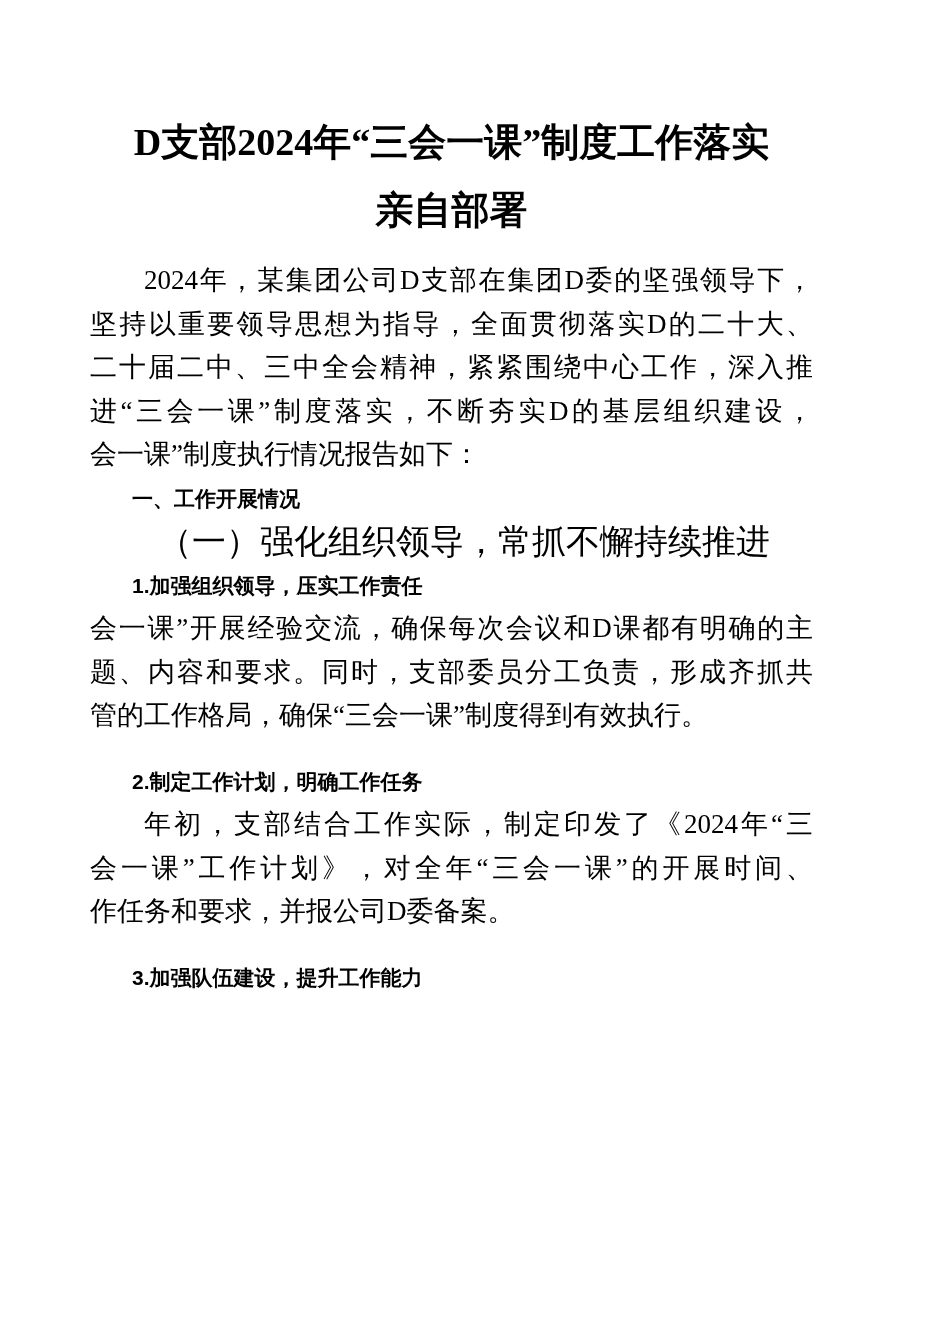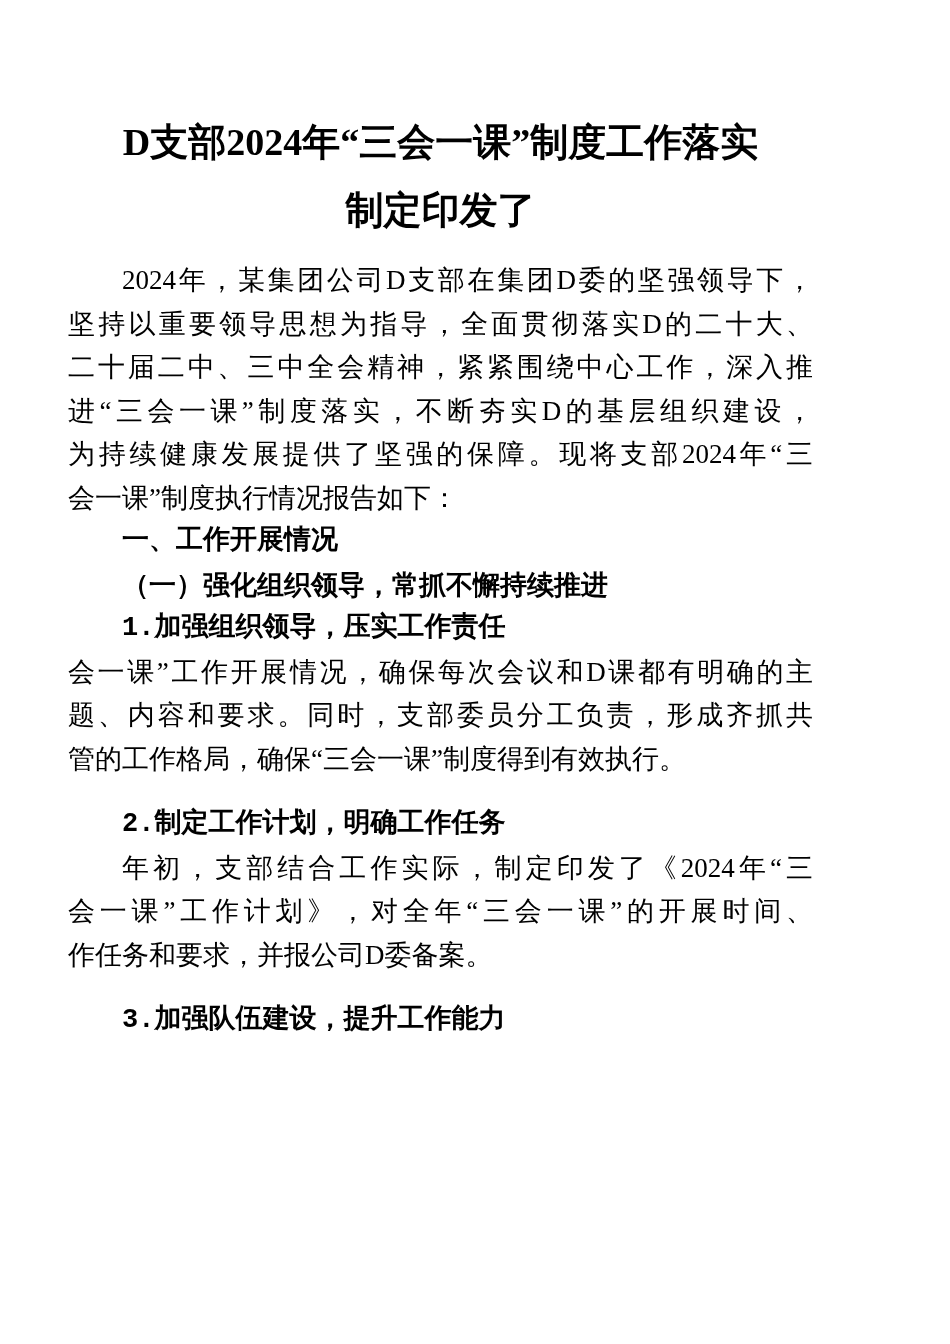--- a/index.html
+++ b/index.html
@@ -8,21 +8,21 @@
     width: 950px;
     height: 1344px;
     font-family: "Liberation Serif", "DejaVu Serif", serif;
     color: #000000;
     overflow: hidden;
   }
   .page {
     width: 950px;
     height: 1344px;
     background: #ffffff;
-    padding: 108px 137px 0 68px;
+    padding: 108px 137px 0 90px;
   }
   .title {
     text-align: center;
     font-weight: 700;
     font-size: 38px;
     line-height: 68px;
     margin-bottom: 15px;
   }
   .body-line {
     font-size: 27px;
@@ -30,62 +30,61 @@
     text-align: justify;
     white-space: nowrap;
   }
   .jline {
     white-space: normal;
     text-align: justify;
     text-align-last: justify;
   }
   .indent { text-indent: 2em; }
   .h1, .h3 {
-    font-family: Liberation Mono, monospace;
+    font-family: Liberation Sans, sans-serif;
     font-weight: 700;
-    font-size: 27px;
+    font-size: 21px;
     line-height: 43.5px;
     text-indent: 2em;
   }
   .h2 {
     font-family: "Liberation Serif", "DejaVu Serif", serif;
-    font-weight: 700;
-    font-size: 27px;
+    font-weight: 400;
+    font-size: 34px;
     line-height: 43.5px;
     text-indent: 2em;
   }
   .mt { margin-top: 22px; }
 </style>
 </head>
 <body>
 
 <div class="page">
 
   <div class="title">
     <div>D支部2024年“三会一课”制度工作落实</div>
-    <div>制定印发了</div>
+    <div>亲自部署</div>
   </div>
 
   <div>
     <div class="body-line jline indent">2024年，某集团公司D支部在集团D委的坚强领导下，</div>
     <div class="body-line jline">坚持以重要领导思想为指导，全面贯彻落实D的二十大、</div>
     <div class="body-line jline">二十届二中、三中全会精神，紧紧围绕中心工作，深入推</div>
     <div class="body-line jline">进“三会一课”制度落实，不断夯实D的基层组织建设，</div>
-    <div class="body-line jline">为持续健康发展提供了坚强的保障。现将支部2024年“三</div>
     <div class="body-line">会一课”制度执行情况报告如下：</div>
   </div>
 
   <div class="h1">一、工作开展情况</div>
 
   <div class="h2">（一）强化组织领导，常抓不懈持续推进</div>
 
   <div class="h3">1.加强组织领导，压实工作责任</div>
 
   <div>
-    <div class="body-line jline">会一课”工作开展情况，确保每次会议和D课都有明确的主</div>
+    <div class="body-line jline">会一课”开展经验交流，确保每次会议和D课都有明确的主</div>
     <div class="body-line jline">题、内容和要求。同时，支部委员分工负责，形成齐抓共</div>
     <div class="body-line">管的工作格局，确保“三会一课”制度得到有效执行。</div>
   </div>
 
   <div class="h3 mt">2.制定工作计划，明确工作任务</div>
 
   <div>
     <div class="body-line jline indent">年初，支部结合工作实际，制定印发了《2024年“三</div>
     <div class="body-line jline">会一课”工作计划》，对全年“三会一课”的开展时间、</div>
     <div class="body-line">作任务和要求，并报公司D委备案。</div>

